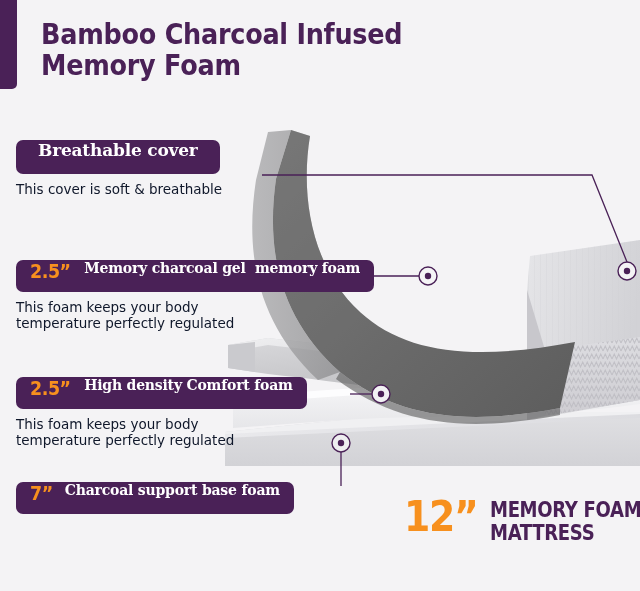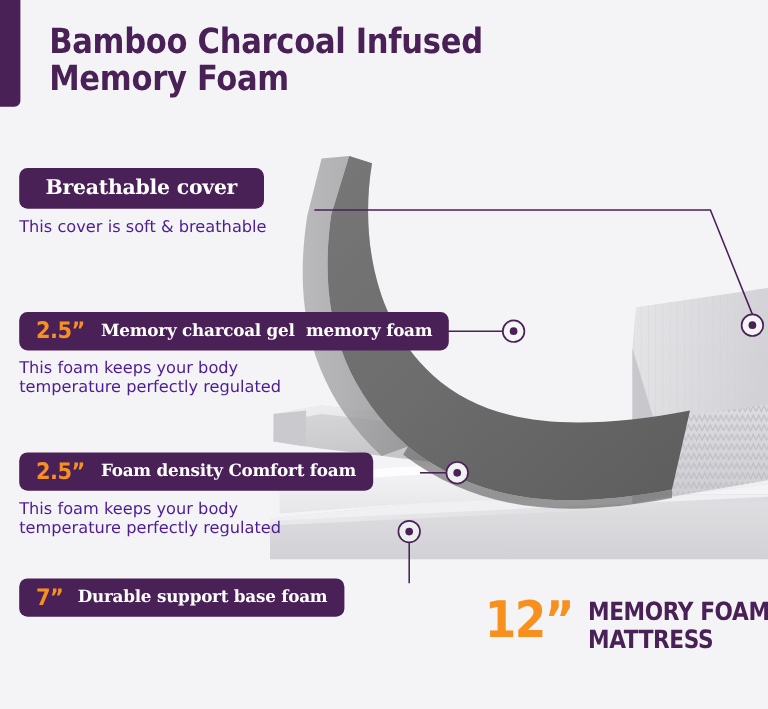--- a/index.html
+++ b/index.html
@@ -59,21 +59,21 @@
     width: 640px;
     height: 591px;
   }
 
   
   .callout {
     position: absolute;
   }
   .pill {
     display: inline-flex;
-    align-items: center;
+    align-items: flex-start;
     background: #4a2157;
     border-radius: 7px;
     height: 32px;
     padding: 0 14px;
     box-sizing: border-box;
     white-space: nowrap;
   }
   .pill .measure {
     color: #f7901e;
     font-family: "DejaVu Sans", sans-serif;
@@ -94,21 +94,21 @@
   }
   .pill.cover-pill {
     height: 34px;
     padding: 0 22px;
   }
   .pill.cover-pill .ptext {
     font-size: 17px;
   }
   .desc {
     margin-top: 7px;
-    color: #4c1d95;
+    color: #0f172a;
     font-family: "DejaVu Sans", sans-serif;
     font-size: 13.5px;
     line-height: 16px;
     white-space: pre-line;
   }
 
   
   #callout-cover   { left: 16px; top: 140px; }
   #callout-gel     { left: 16px; top: 260px; }
   #callout-comfort { left: 16px; top: 377px; }
@@ -284,30 +284,30 @@
       <span class="measure">2.5”</span>
       <span class="ptext">Memory charcoal gel  memory foam</span>
     </div>
     <div class="desc">This foam keeps your body
 temperature perfectly regulated</div>
   </div>
 
   <div class="callout" id="callout-comfort">
     <div class="pill">
       <span class="measure">2.5”</span>
-      <span class="ptext">Foam density Comfort foam</span>
+      <span class="ptext">High density Comfort foam</span>
     </div>
     <div class="desc">This foam keeps your body
 temperature perfectly regulated</div>
   </div>
 
   <div class="callout" id="callout-base">
     <div class="pill">
       <span class="measure">7”</span>
-      <span class="ptext">Durable support base foam</span>
+      <span class="ptext">Charcoal support base foam</span>
     </div>
   </div>
 
   <div id="thickness">
     <div class="big-measure">12”</div>
     <div class="tlines">
       <span>MEMORY FOAM</span>
       <span>MATTRESS</span>
     </div>
   </div>

